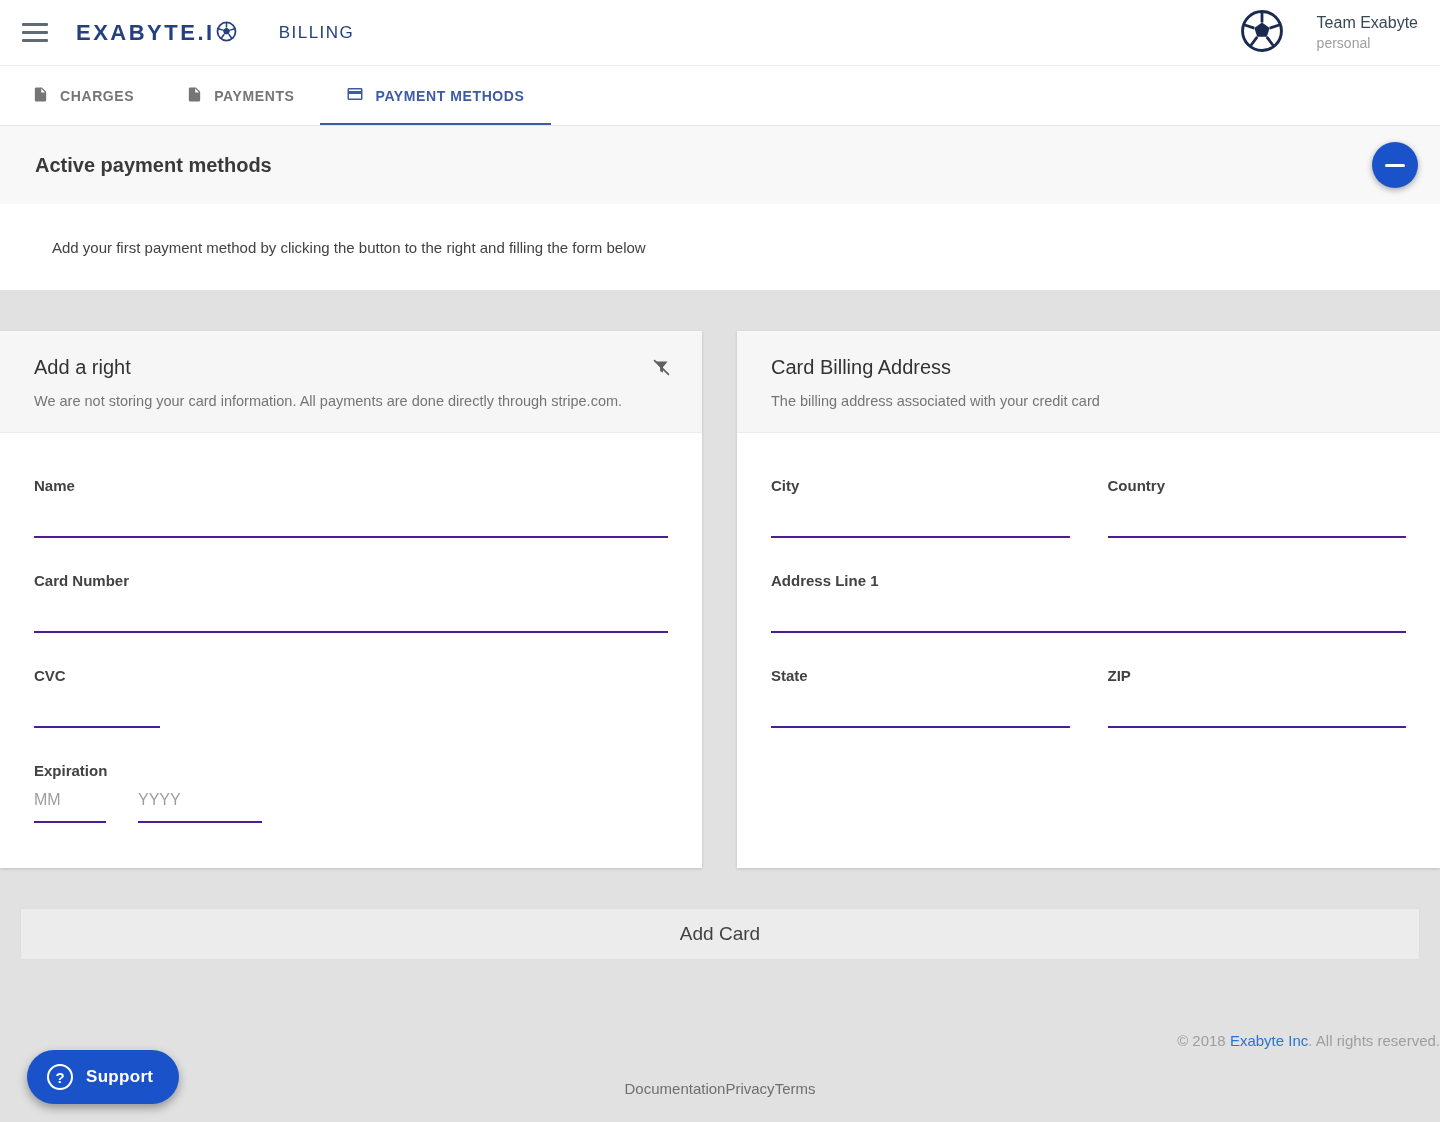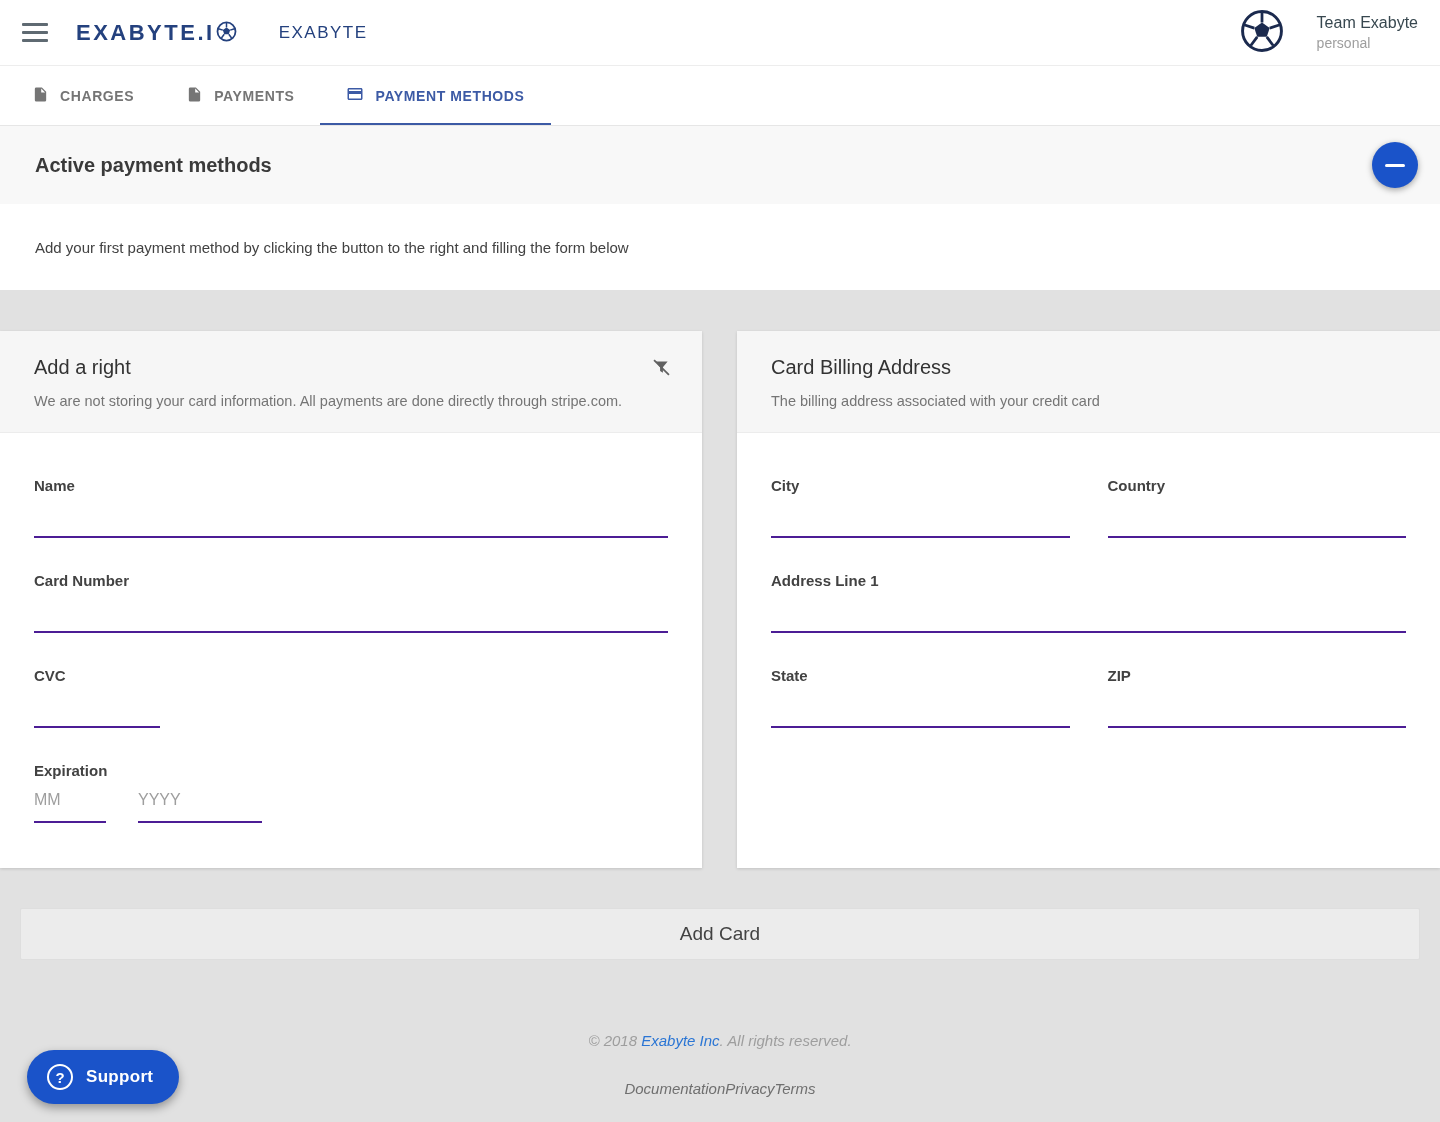--- a/index.html
+++ b/index.html
@@ -35,21 +35,21 @@
   .tab.active { color: #3c5aa5; box-shadow: inset 0 -2px 0 #3c5aa5; }
 
   
   .section-head { height: 78px; background: #f8f8f8; display: flex; align-items: center; padding: 0 22px 0 35px; }
   .section-head h1 { font-size: 20px; font-weight: 700; color: #3a3a3a; }
   .fab { margin-left: auto; width: 46px; height: 46px; border-radius: 50%; border: none; cursor: pointer;
          background: #1a53c9; display: flex; align-items: center; justify-content: center;
          box-shadow: 0 2px 6px rgba(0,0,0,0.35); }
   .fab .minus { display: block; width: 20px; height: 3px; background: #fff; border-radius: 2px; }
 
-  .hint-row { background: #ffffff; height: 86px; display: flex; align-items: center; padding: 0 35px; font-size: 15px; color: #424242; }
+  .hint-row { background: #ffffff; height: 86px; display: flex; align-items: center; padding: 0 52px; font-size: 15px; color: #424242; }
 
   
   .content { background: #e1e1e1; padding-top: 41px; min-height: 832px; }
   .cards-row { display: flex; gap: 35px; }
   .card { background: #fff; box-shadow: 0 1px 3px rgba(0,0,0,0.14); height: 537px; }
   .card.left { width: 702px; flex: none; }
   .card.right { flex: 1; }
   .card-header { background: #f6f6f6; border-bottom: 1px solid #ececec; padding: 25px 34px 23px; position: relative; }
   .card-title { font-size: 20px; font-weight: 400; color: #333; }
   .card-sub { margin-top: 14px; font-size: 14.5px; color: #757575; }
@@ -72,21 +72,21 @@
   .field-row .field { flex: 1; }
 
   
   .add-card-btn {
     display: block; width: 1400px; margin: 40px 20px 0; height: 52px;
     background: #ececec; border: 1px solid #dedede; border-radius: 2px; cursor: pointer;
     font-size: 19px; color: #424242; font-family: "Liberation Sans", "DejaVu Sans", sans-serif;
   }
 
   
-  .footer { text-align: center; margin-top: 72px; font-style: italic; }
+  .footer { text-align: right; margin-top: 72px; }
   .copyright { font-size: 15px; color: #9e9e9e; }
   .copyright .company { color: #2a75d4; cursor: pointer; }
   .footer-links { margin-top: 31px; display: flex; justify-content: center; font-size: 15px; color: #6f6f6f; }
   .footer-links span { cursor: pointer; }
 
   
   .support-btn {
     position: absolute; left: 27px; bottom: 18px; height: 54px; border-radius: 27px;
     background: #1a53c9; border: none; cursor: pointer; display: flex; align-items: center; gap: 13px;
     padding: 0 26px 0 20px; box-shadow: 0 4px 10px rgba(0,0,0,0.35);
@@ -107,21 +107,21 @@
   <div class="brand">
     <span class="brand-text">EXABYTE.I</span>
     <span>
       <svg width="21" height="21" viewBox="0 0 24 24">
         <circle cx="12" cy="12" r="10.3" fill="none" stroke="#24417e" stroke-width="2"></circle>
         <polygon points="12,7.4 16.2,10.4 14.6,15.2 9.4,15.2 7.8,10.4" fill="#24417e"></polygon>
         <path d="M12 7.4 L12 2.2 M16.2 10.4 L21.2 8.8 M14.6 15.2 L17.8 19.4 M9.4 15.2 L6.2 19.4 M7.8 10.4 L2.8 8.8" stroke="#24417e" stroke-width="1.7" fill="none"></path>
       </svg>
     </span>
   </div>
-  <div class="billing-title">EXABYTE</div>
+  <div class="billing-title">BILLING</div>
   <div class="team">
     <div class="avatar">
       <span>
         <svg width="44" height="44" viewBox="0 0 24 24">
           <circle cx="12" cy="12" r="10.6" fill="none" stroke="#1b2a4e" stroke-width="1.6"></circle>
           <polygon points="12,7.4 16.2,10.4 14.6,15.2 9.4,15.2 7.8,10.4" fill="#1b2a4e"></polygon>
           <path d="M12 7.4 L12 1.6 M16.2 10.4 L21.8 8.6 M14.6 15.2 L18.1 19.9 M9.4 15.2 L5.9 19.9 M7.8 10.4 L2.2 8.6" stroke="#1b2a4e" stroke-width="1.5" fill="none"></path>
         </svg>
       </span>
     </div>

